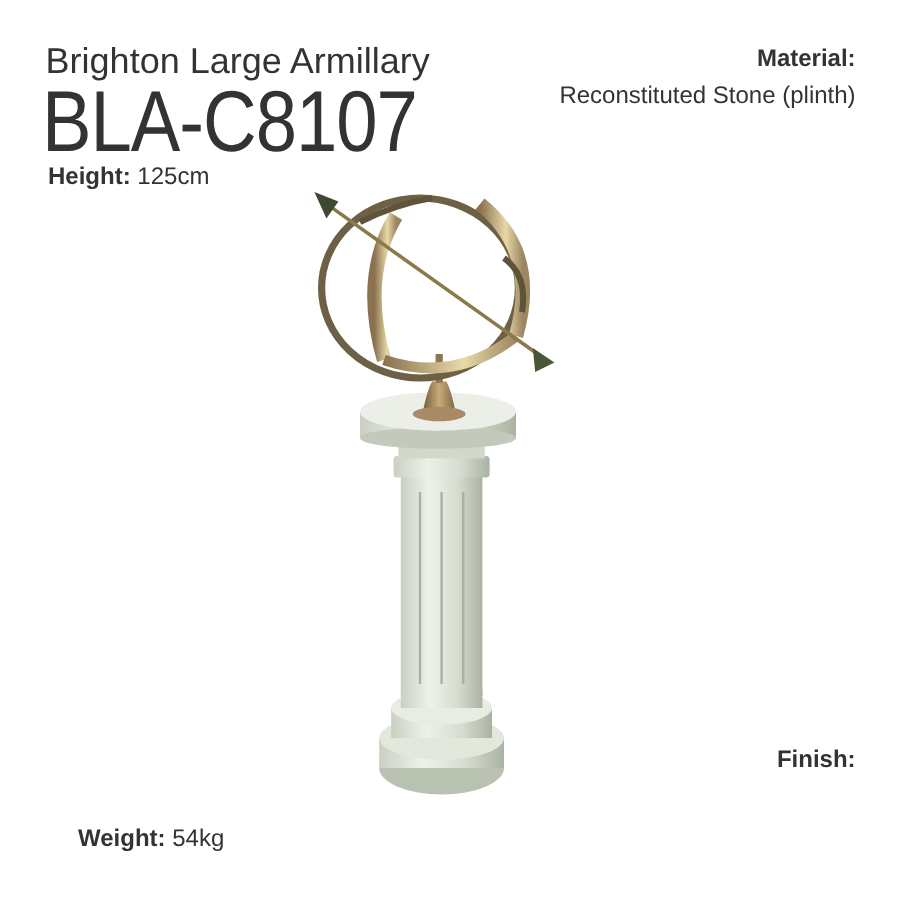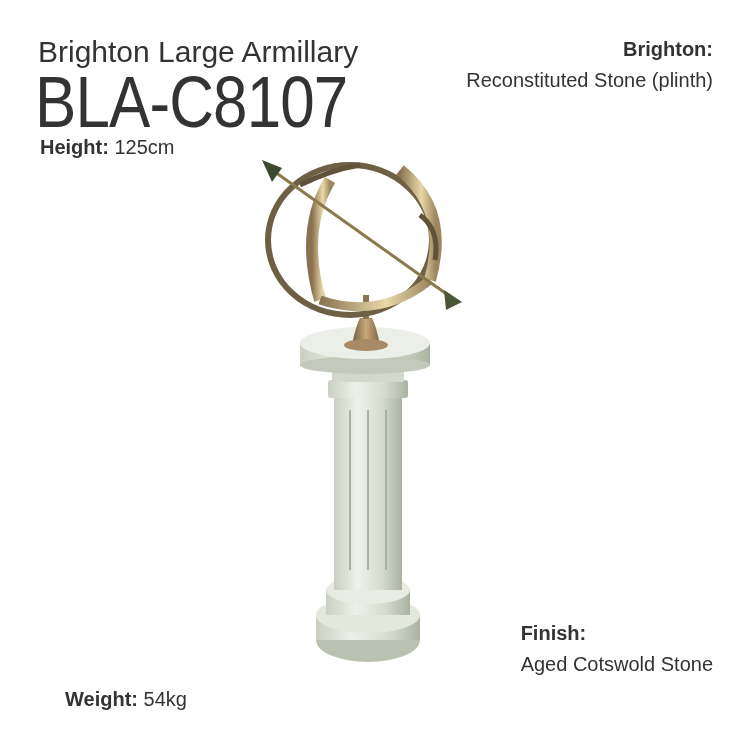--- a/index.html
+++ b/index.html
@@ -5,42 +5,41 @@
     html, body { margin: 0; padding: 0; background: #ffffff; }
     body { width: 750px; height: 750px; position: relative; overflow: hidden; }
     .txt { position: absolute; color: #333333; font-family: "Liberation Sans", "DejaVu Sans", sans-serif; white-space: nowrap; }
     .subtitle { left: 38px; top: 35px; font-size: 30px; }
     .code { left: 35px; top: 66px; font-family: "Liberation Sans", sans-serif; font-size: 72px; letter-spacing: -1px; transform: scaleX(0.86); transform-origin: left top; line-height: 1; }
     .spec { font-size: 20px; line-height: 31px; }
     .spec b { font-weight: bold; }
     .height { left: 40px; top: 132px; }
     .weight { left: 38px; top: 684px; margin-left: 27px; }
     .material { right: 37px; top: 34px; text-align: right; }
-    .finish { right: 37px; top: 618px; text-align: left; }
+    .finish { right: 37px; top: 618px; text-align: center; }
     .product { position: absolute; left: 250px; top: 150px; width: 230px; height: 520px; }
   </style>
 </head>
 <body>
 
 <div class="txt subtitle">Brighton Large Armillary</div>
 <div class="txt code">BLA-C8107</div>
 
 <div class="txt spec height">
   <b>Height:</b>
   <span>125cm</span>
 </div>
 
 <div class="txt spec material">
-  <div><b>Brighton:</b></div>
+  <div><b>Material:</b></div>
   <div>Reconstituted Stone (plinth)</div>
 </div>
 
 <div class="txt spec finish">
   <div><b>Finish:</b></div>
-  <div>Aged Cotswold Stone</div>
 </div>
 
 <div class="txt spec weight">
   <b>Weight:</b>
   <span>54kg</span>
 </div>
 
 <svg class="product" viewBox="250 150 230 520" xmlns="http://www.w3.org/2000/svg">
   <defs>
     <linearGradient id="stoneG" x1="0" x2="1" y1="0" y2="0">

